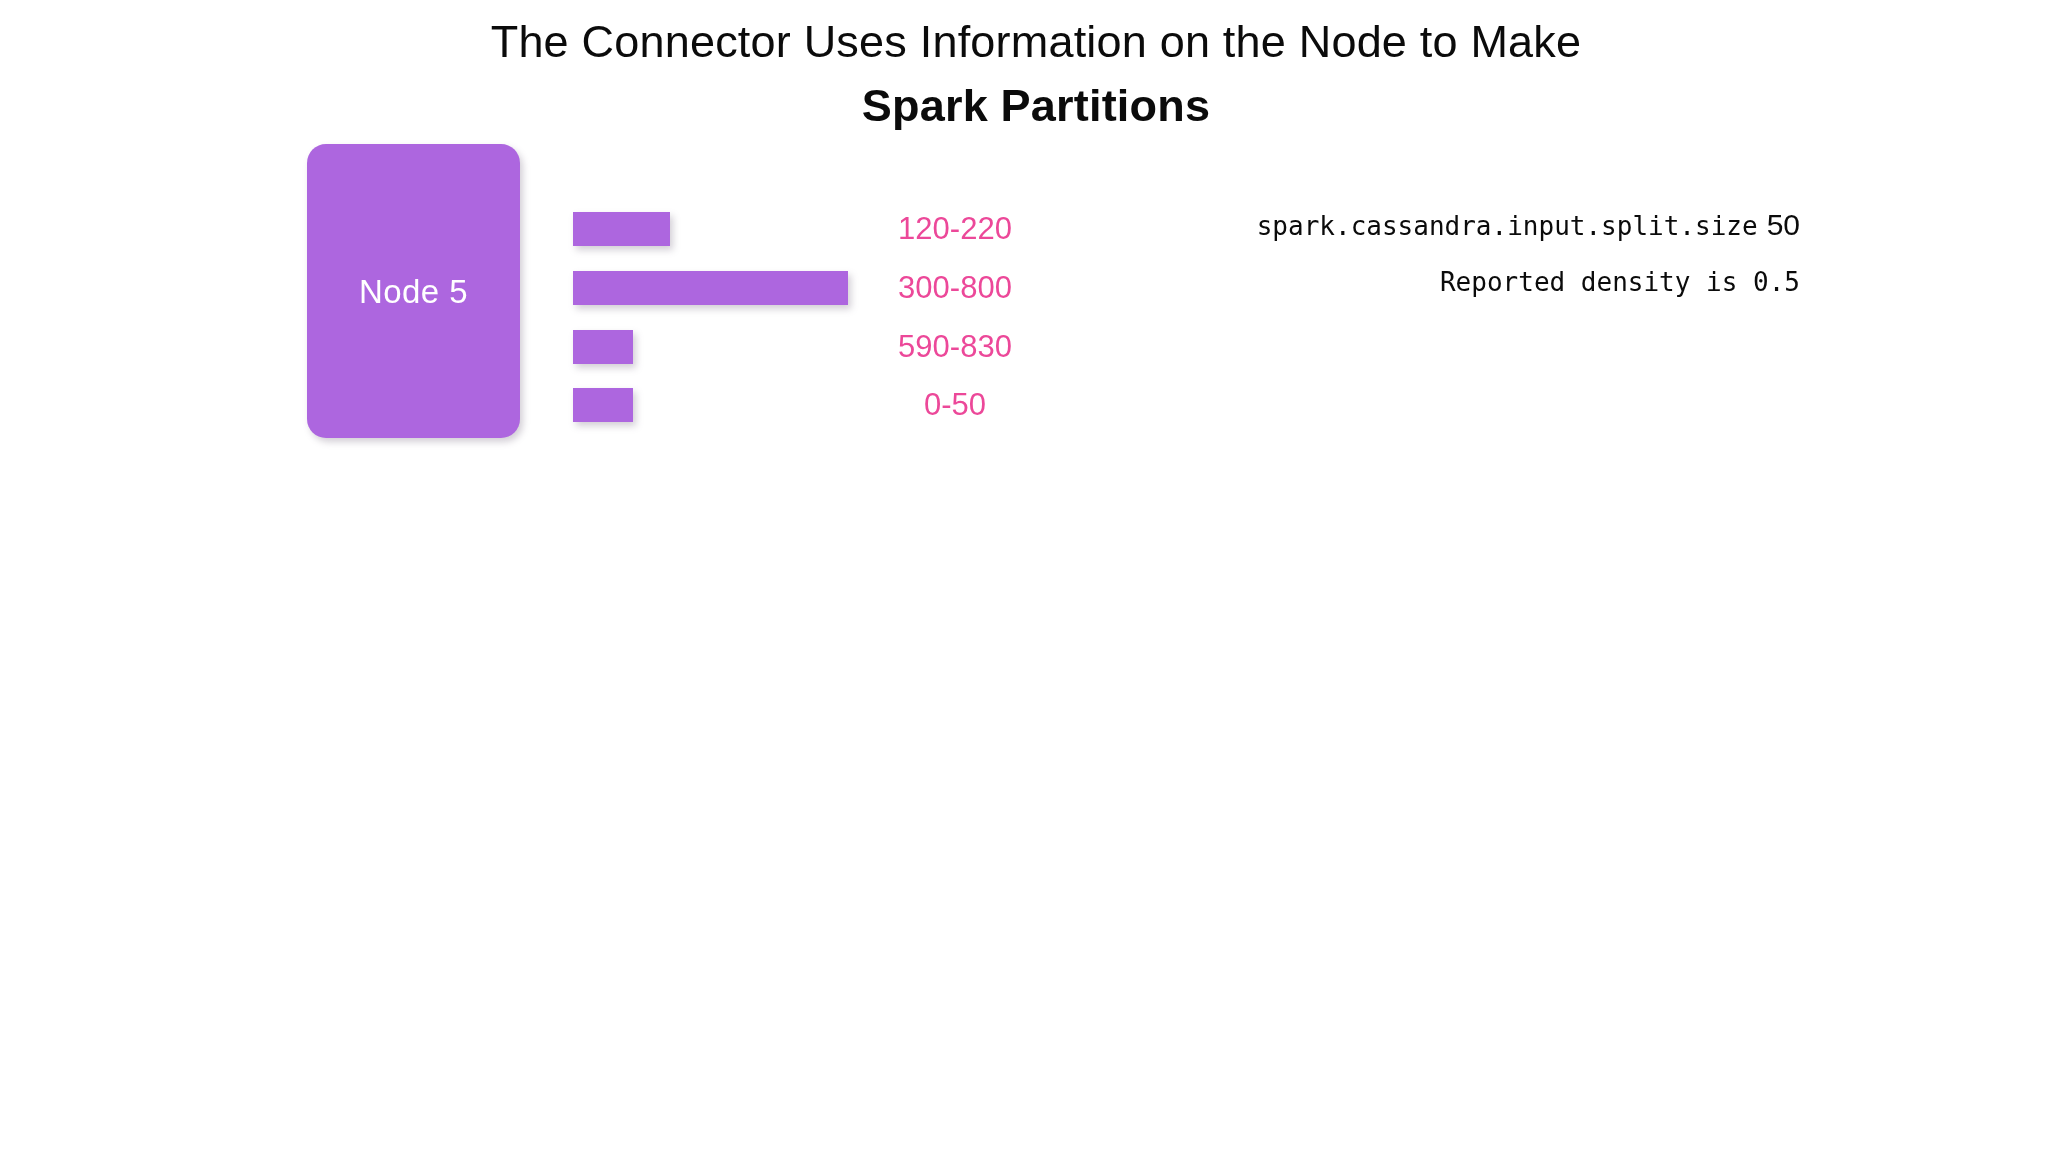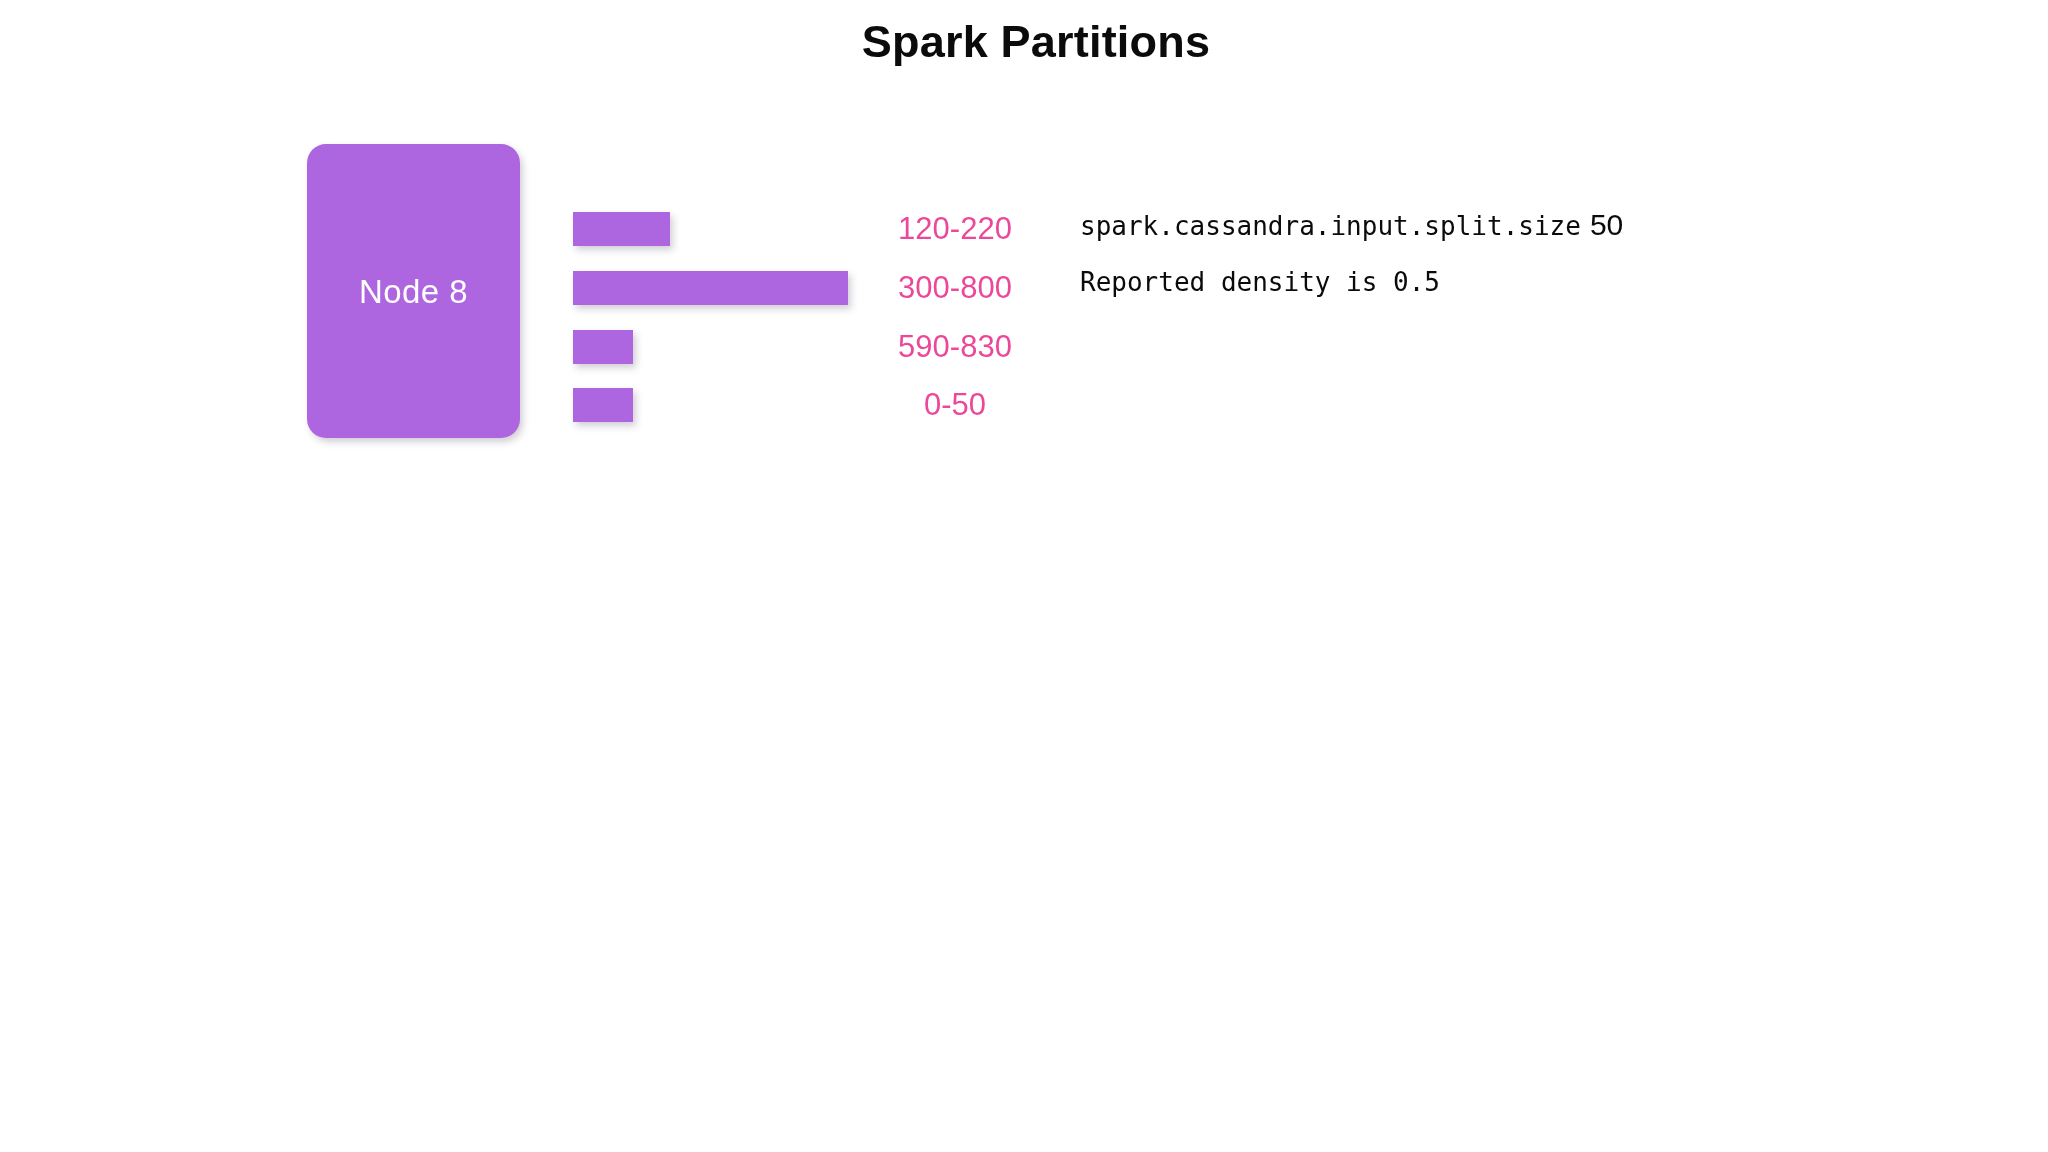--- a/index.html
+++ b/index.html
@@ -103,21 +103,21 @@
   .bar-row-3 { top: 388px; }
 
   
   .notes {
     position: absolute;
     left: 1080px;
     top: 205px;
     width: 720px;
   }
   .note-line {
-    text-align: left;
+    text-align: right;
     white-space: nowrap;
     color: #0b0b0b;
   }
   .note-line-1 {
     font-size: 0;
     margin-bottom: 16px;
   }
   .note-mono {
     font-family: "DejaVu Sans Mono", "Liberation Mono", monospace;
     font-size: 26px;
@@ -135,25 +135,26 @@
     line-height: 40px;
     margin-top: 12px;
   }
 </style>
 </head>
 <body>
 
 <div id="slide">
 
   <div class="title">
+    <span class="title-line title-line-1">The Connector Uses Information on the Node to Make</span>
     <span class="title-line title-line-2">Spark Partitions</span>
   </div>
 
   <div class="node-box">
-    <span class="node-label">Node 8</span>
+    <span class="node-label">Node 5</span>
   </div>
 
   <div class="bars">
 
     <div class="bar-row bar-row-0">
       <div class="bar" style="width: 97px;"></div>
       <div class="bar-label">120-220</div>
     </div>
 
     <div class="bar-row bar-row-1">

